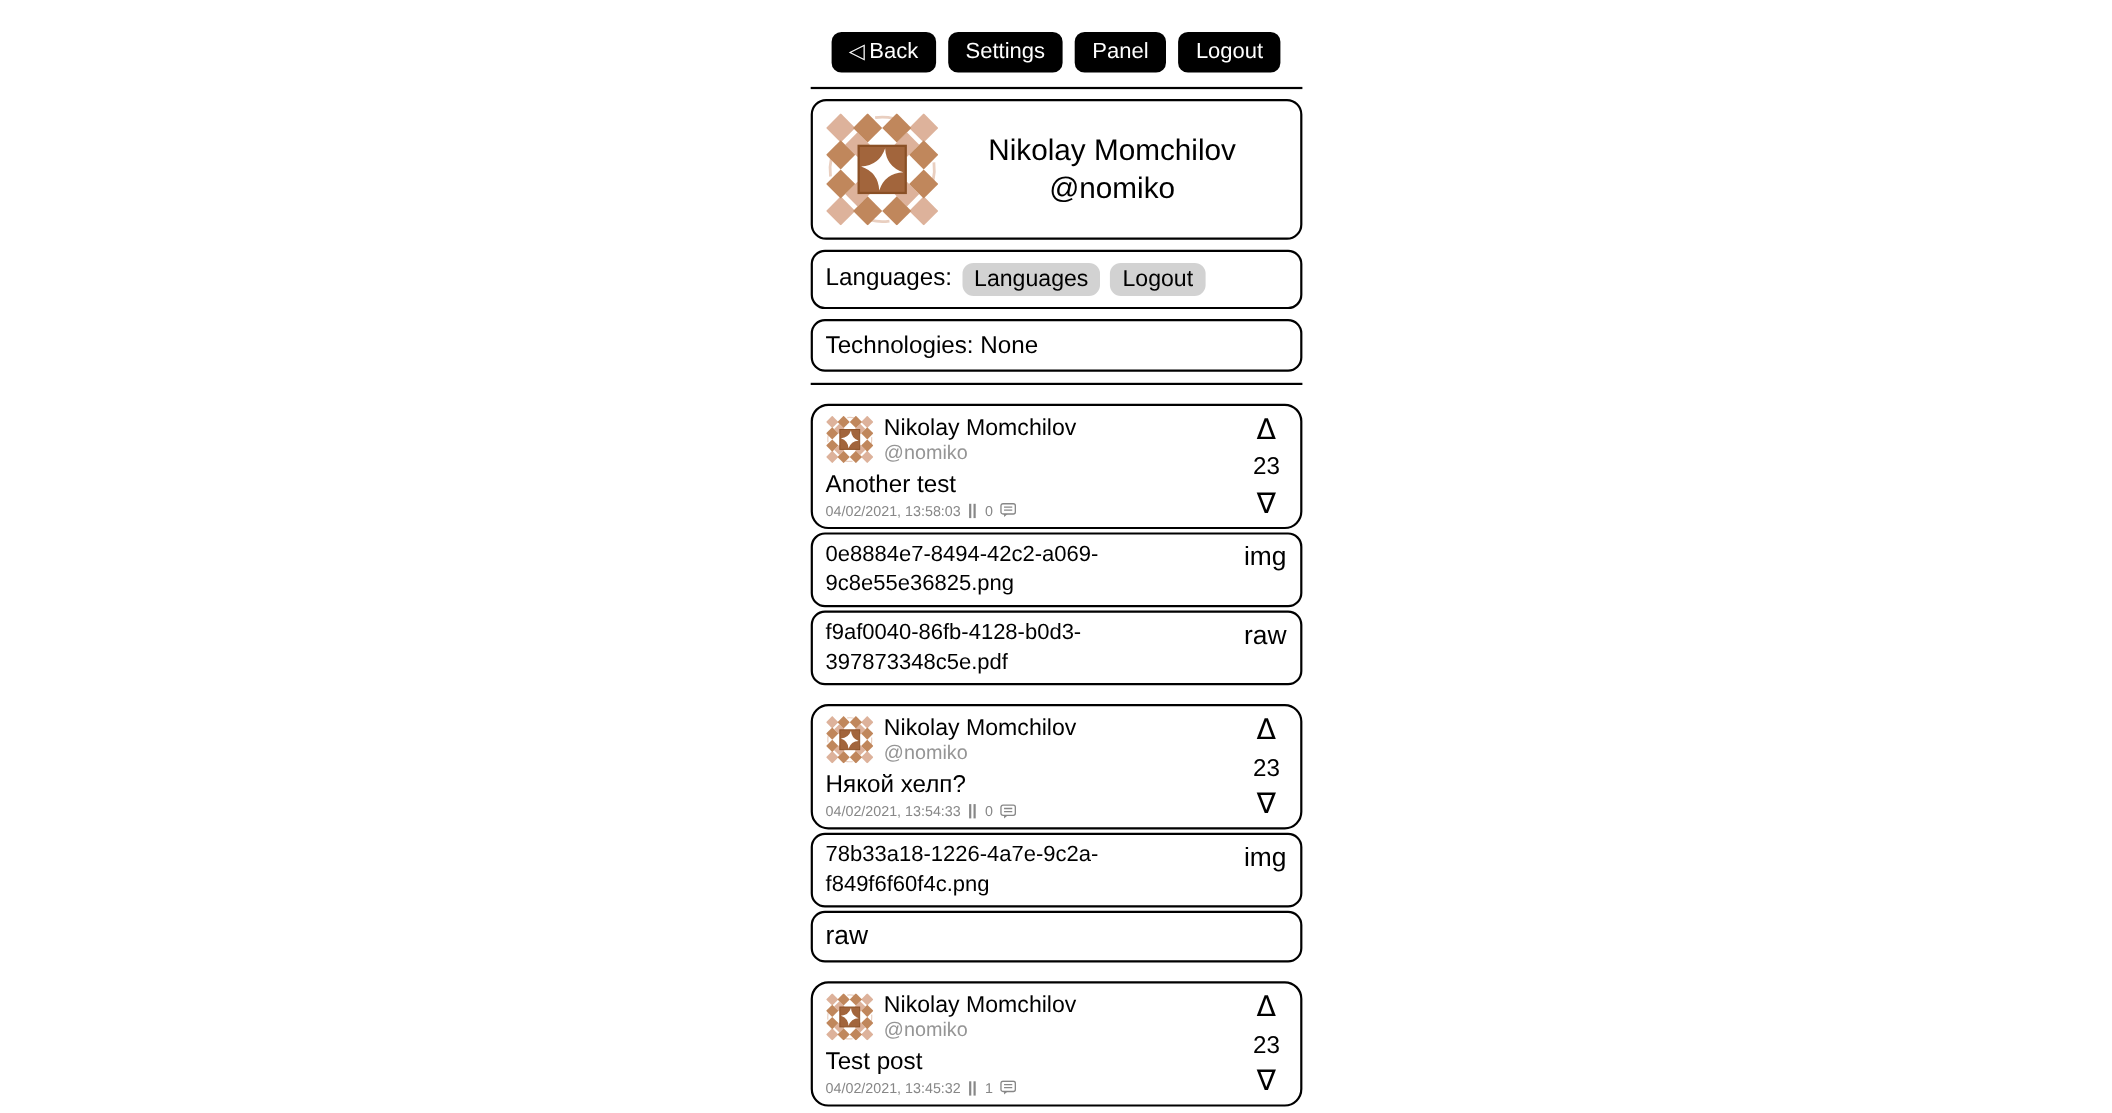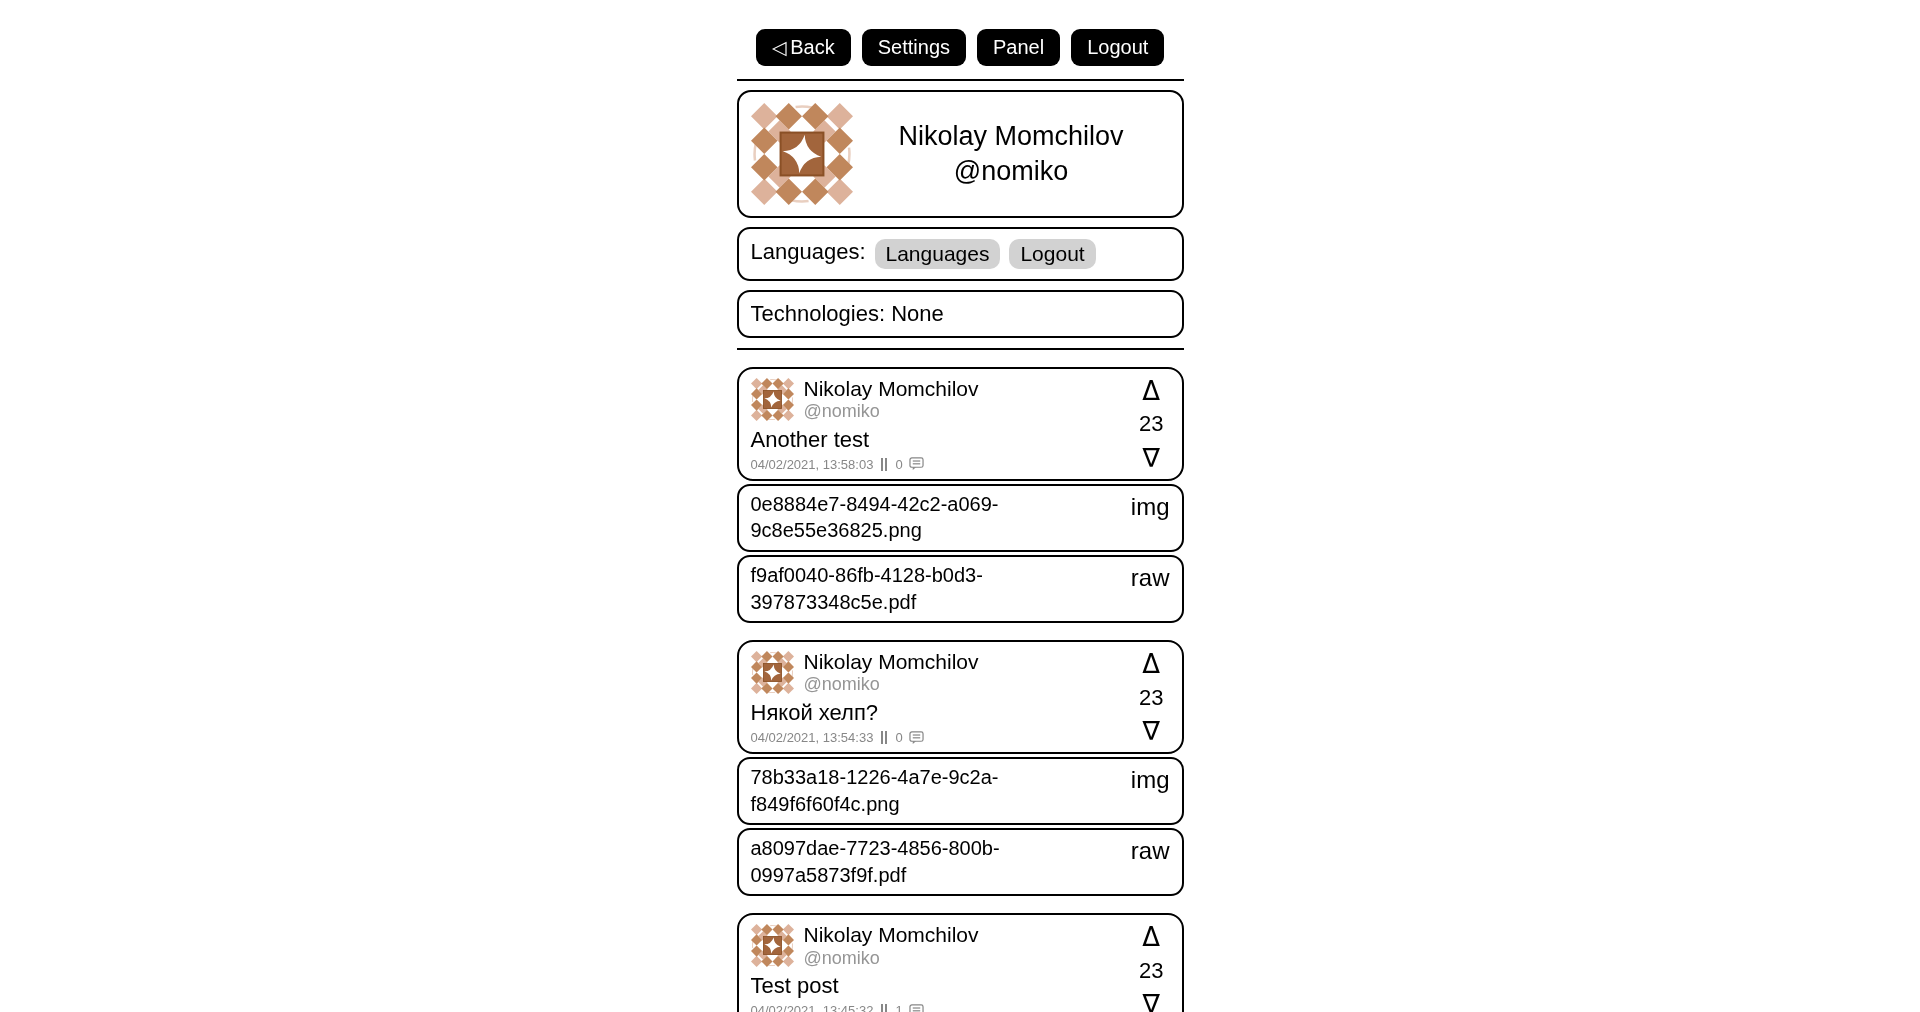--- a/index.html
+++ b/index.html
@@ -209,21 +209,20 @@
             <button class="vote-btn">∇</button>
           </div>
         </div>
 
           <div class="card attachment-row">
             <span class="attachment-name">78b33a18-1226-4a7e-9c2a-f849f6f60f4c.png</span>
             <span class="attachment-type">img</span>
           </div>
 
           <div class="card attachment-row">
-            <span class="attachment-name">a8097dae-7723-4856-800b-0997a5873f9f.pdf</span>
             <span class="attachment-type">raw</span>
           </div>
 
       </article>
 
       <article class="post-group">
         <div class="card post-card">
           <div class="post-main">
             <div class="post-header">
               <span class="avatar avatar-sm">

